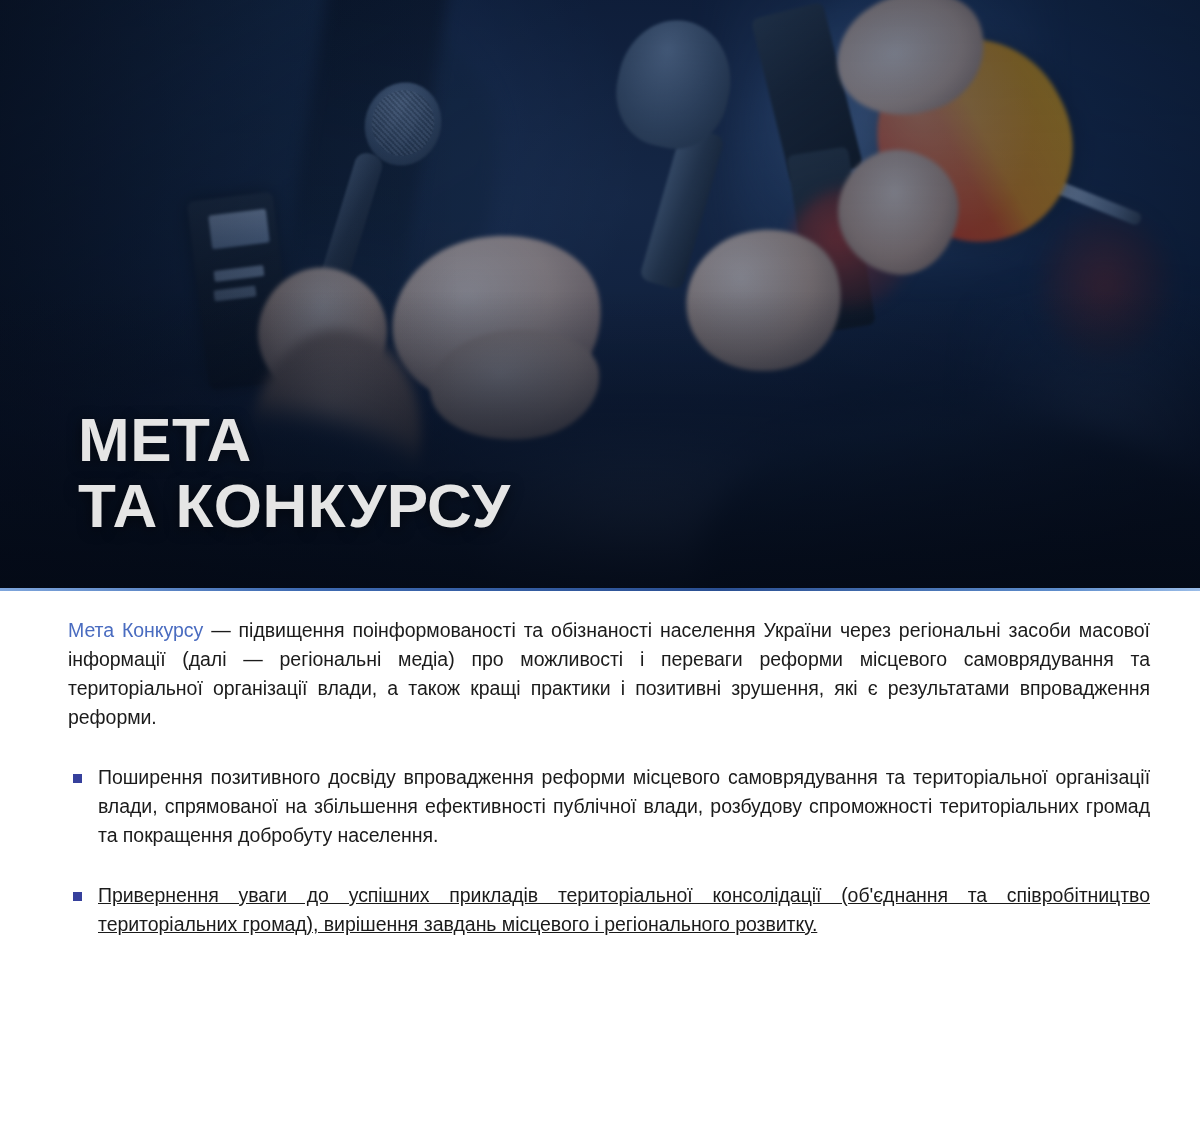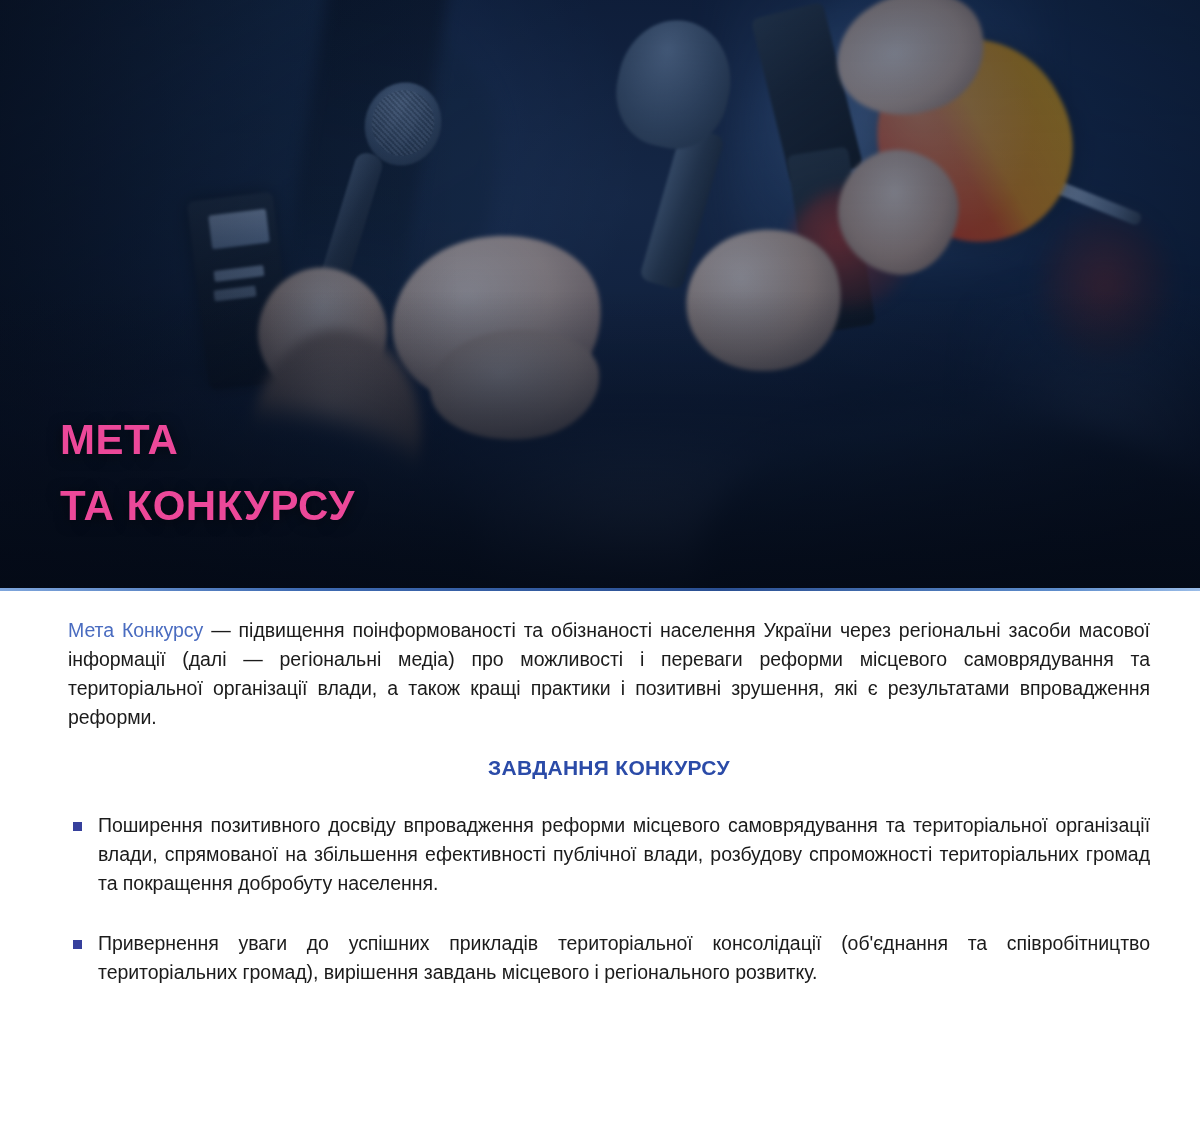--- a/index.html
+++ b/index.html
@@ -283,26 +283,26 @@
 
   
   .hero-rule{
     position:absolute; left:0; right:0; bottom:0; height:3px;
     background:linear-gradient(90deg,#7fa6dc 0%, #3f6bb2 25%, #2a4f92 60%, #5d8ccb 88%, #9bbde8 100%);
   }
 
   
   .hero-title{
     position:absolute;
-    left:60px;
+    left:78px;
     bottom:52px;
     z-index:6;
-    color:#ec4899;
+    color:#e5e5e5;
     font-weight:bold;
-    font-size:42px;
+    font-size:62px;
     line-height:66px;
     letter-spacing:.5px;
     text-shadow:0 2px 14px rgba(0,0,0,.55);
   }
   .hero-title .l1{ display:block; }
   .hero-title .l2{ display:block; }
 
   
   .content{
     position:absolute;
@@ -338,21 +338,21 @@
   .bullet{
     position:relative;
     padding-left:30px;
     margin-bottom:31px;
     font-size:19.5px;
     line-height:29px;
     color:#1b1b1b;
     text-align:justify;
     letter-spacing:-.05px;
   }
-  .bullet:last-child{ margin-bottom:0; }
+  .bullet:last-child{ margin-bottom:0;text-decoration:underline; }
   .bullet .marker{
     position:absolute;
     left:5px;
     top:11px;
     width:9px;
     height:9px;
     background:#36409c;
     display:block;
   }
 </style>
@@ -420,21 +420,20 @@
       <span class="l2">ТА КОНКУРСУ</span>
     </h1>
 
     <div class="hero-rule"></div>
   </div>
 
   <div class="content">
 
     <p class="lead"><span class="accent">Мета Конкурсу</span><span> — підвищення поінформованості та обізнаності населення України через регіональні засоби масової інформації (далі — регіональні медіа) про можливості і переваги реформи місцевого самоврядування та територіальної організації влади, а також кращі практики і позитивні зрушення, які є результатами впровадження реформи.</span></p>
 
-    <h2 class="section-heading">ЗАВДАННЯ КОНКУРСУ</h2>
 
     <ul class="bullets">
       <li class="bullet">
         <span class="marker"></span>
       </li>
       <li class="bullet">
         <span class="marker"></span>
         <span>Поширення позитивного досвіду впровадження реформи місцевого самоврядування та територіальної організації влади, спрямованої на збільшення ефективності публічної влади, розбудову спроможності територіальних громад та покращення добробуту населення.</span>
       </li>
       <li class="bullet">

